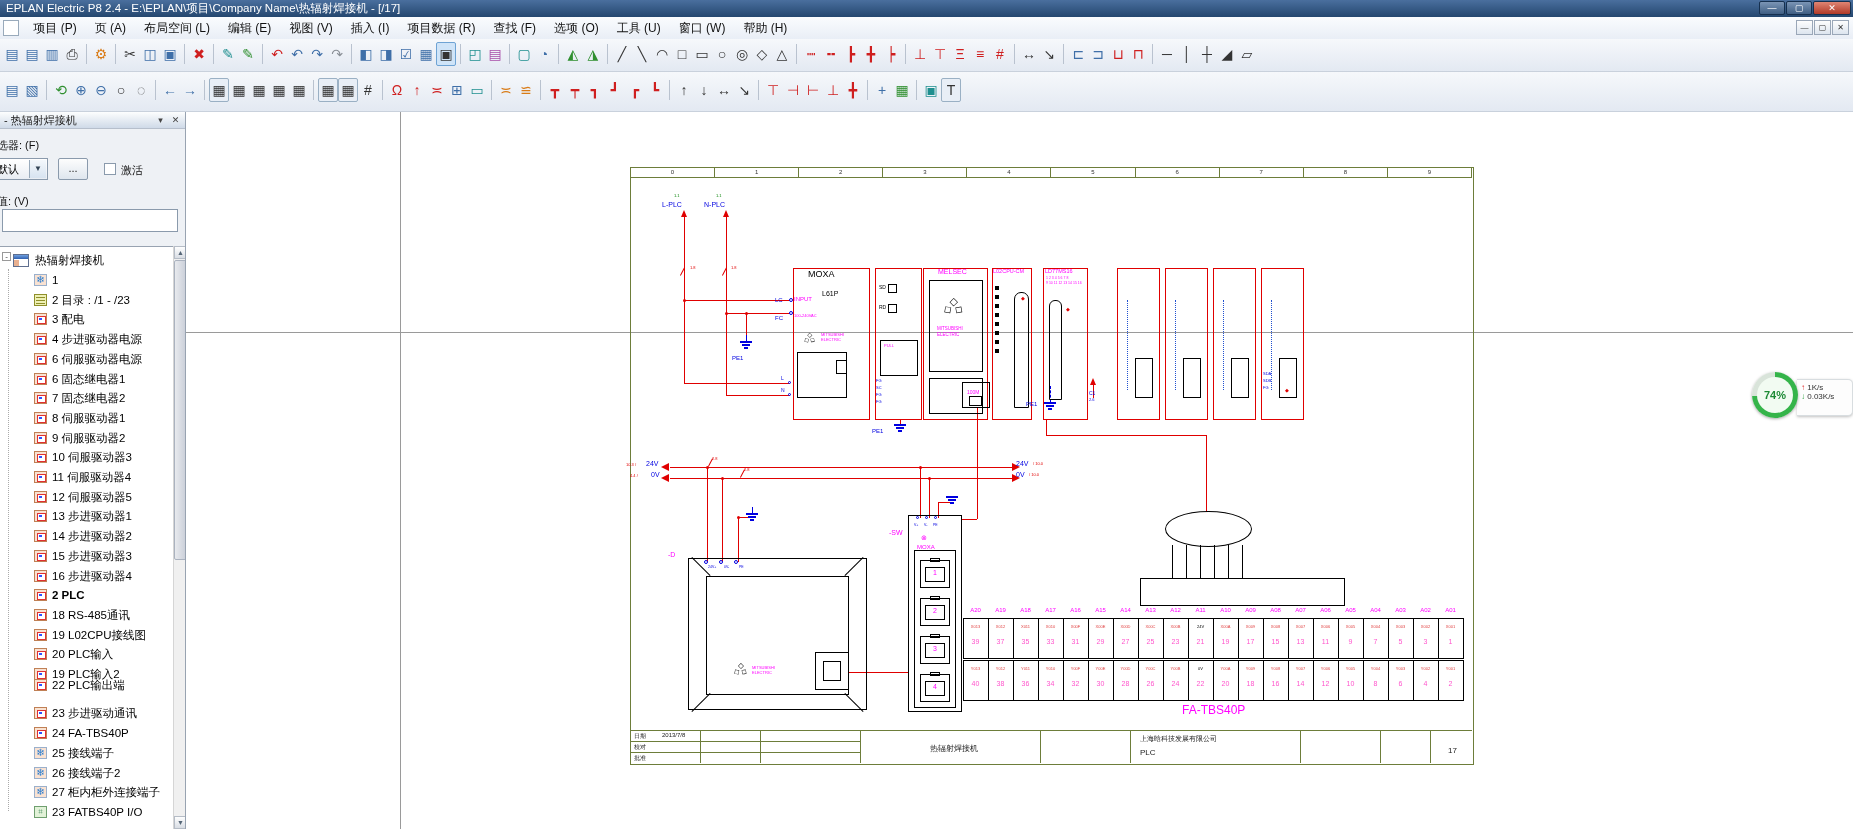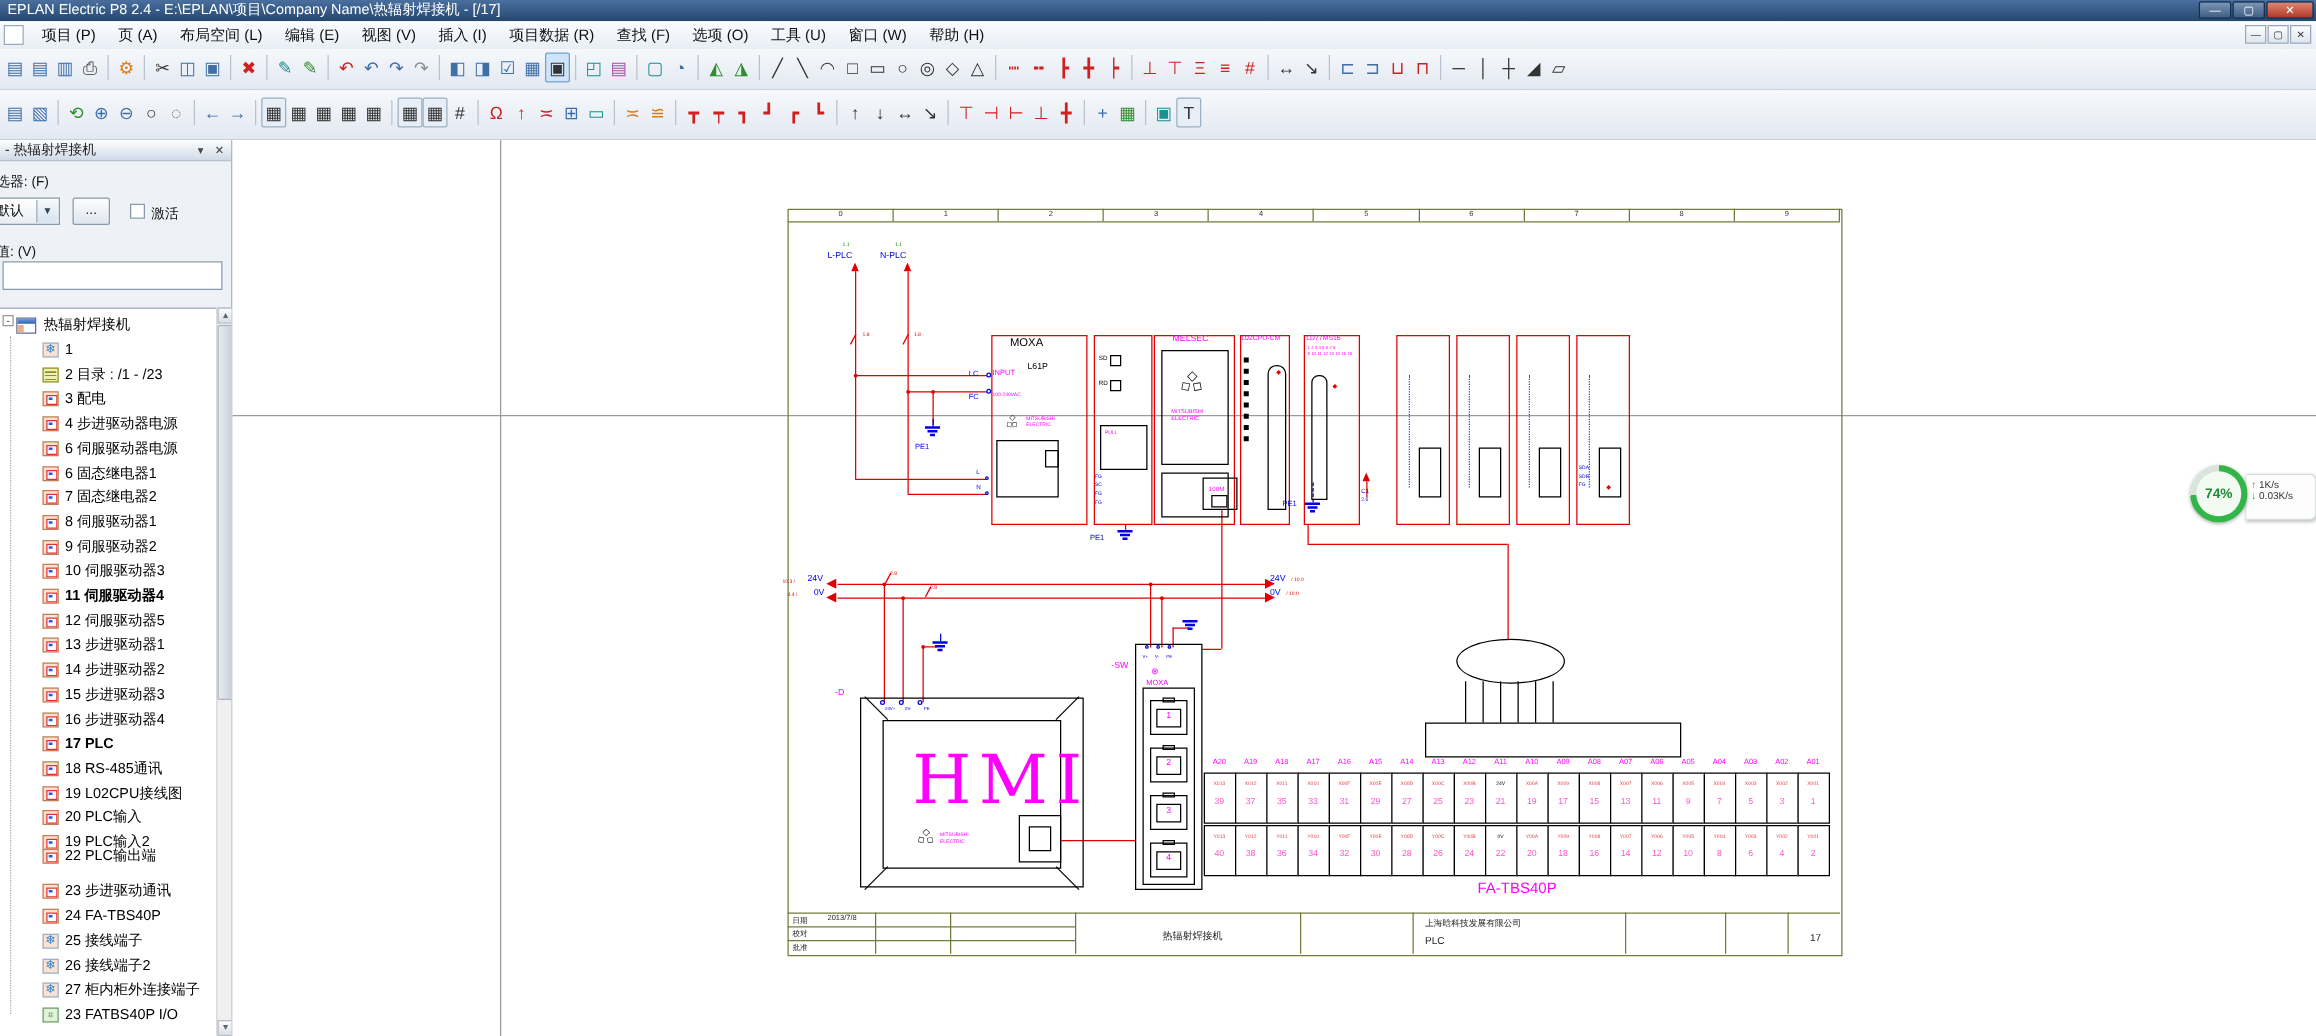--- a/index.html
+++ b/index.html
@@ -220,21 +220,21 @@
           <span class="lbl">9 伺服驱动器2</span>
         </div>
         <div class="trow" style="top: 201.3px;">
           <span class="ticon pg-logic">
             <i>
               <b></b>
             </i>
           </span>
           <span class="lbl">10 伺服驱动器3</span>
         </div>
-        <div class="trow" style="top: 221px; font-weight: bold;">
+        <div class="trow" style="top: 221px;">
           <span class="ticon pg-logic">
             <i>
               <b></b>
             </i>
           </span>
           <span class="lbl">11 伺服驱动器4</span>
         </div>
         <div class="trow" style="top: 240.7px;">
           <span class="ticon pg-logic">
             <i>
@@ -275,21 +275,21 @@
           </span>
           <span class="lbl">16 步进驱动器4</span>
         </div>
         <div class="trow sel" style="top: 339.2px;">
           <div class="hl"></div>
           <span class="ticon pg-logic">
             <i>
               <b></b>
             </i>
           </span>
-          <span class="lbl">17 PLC</span>
+          <span class="lbl">2 PLC</span>
         </div>
         <div class="trow" style="top: 358.9px;">
           <span class="ticon pg-logic">
             <i>
               <b></b>
             </i>
           </span>
           <span class="lbl">18 RS-485通讯</span>
         </div>
         <div class="trow" style="top: 378.6px;">
@@ -535,21 +535,20 @@
       <div class="pin" style="left:916px;top:516px;width:3px;height:3px"></div>
       <div class="pin" style="left:925px;top:516px;width:3px;height:3px"></div>
       <div class="pin" style="left:934px;top:516px;width:3px;height:3px"></div>
       <div class="kbox" style="left:688px;top:558px;width:179px;height:152px;background:transparent"></div>
       <div class="kbox" style="left:706px;top:576px;width:143px;height:119px;background:transparent"></div>
       <div class="bevel" style="left:688px;top:566px;transform:rotate(45deg)"></div>
       <div class="bevel" style="left:841px;top:566px;transform:rotate(-45deg)"></div>
       <div class="bevel" style="left:688px;top:702px;transform:rotate(-45deg)"></div>
       <div class="bevel" style="left:841px;top:702px;transform:rotate(45deg)"></div>
       <div style="position:absolute;left:728px;top:596px"></div>
-      <div class="lab mg" style="left:730px;top:596px" id="hmi-text">HMI</div>
       <div class="kbox" style="left:815px;top:652px;width:34px;height:38px;background:transparent"></div>
       <div class="kbox" style="left:823px;top:661px;width:18px;height:20px;background:transparent"></div>
       <div class="kbox" style="left:908px;top:515px;width:54px;height:197px;background:transparent"></div>
       <div class="kbox" style="left:914px;top:550px;width:42px;height:158px;background:transparent"></div>
       <div class="kbox" style="left:920px;top:560px;width:30px;height:28px;background:transparent"></div>
       <div class="kbox" style="left:930px;top:558px;width:10px;height:4px;background:transparent"></div>
       <div class="kbox" style="left:925px;top:567px;width:20px;height:15px;background:transparent"></div>
       <div class="lab mg" style="left:933px;top:569px;font-size:7px">1</div>
       <div class="kbox" style="left:920px;top:598px;width:30px;height:28px;background:transparent"></div>
       <div class="kbox" style="left:930px;top:596px;width:10px;height:4px;background:transparent"></div>

